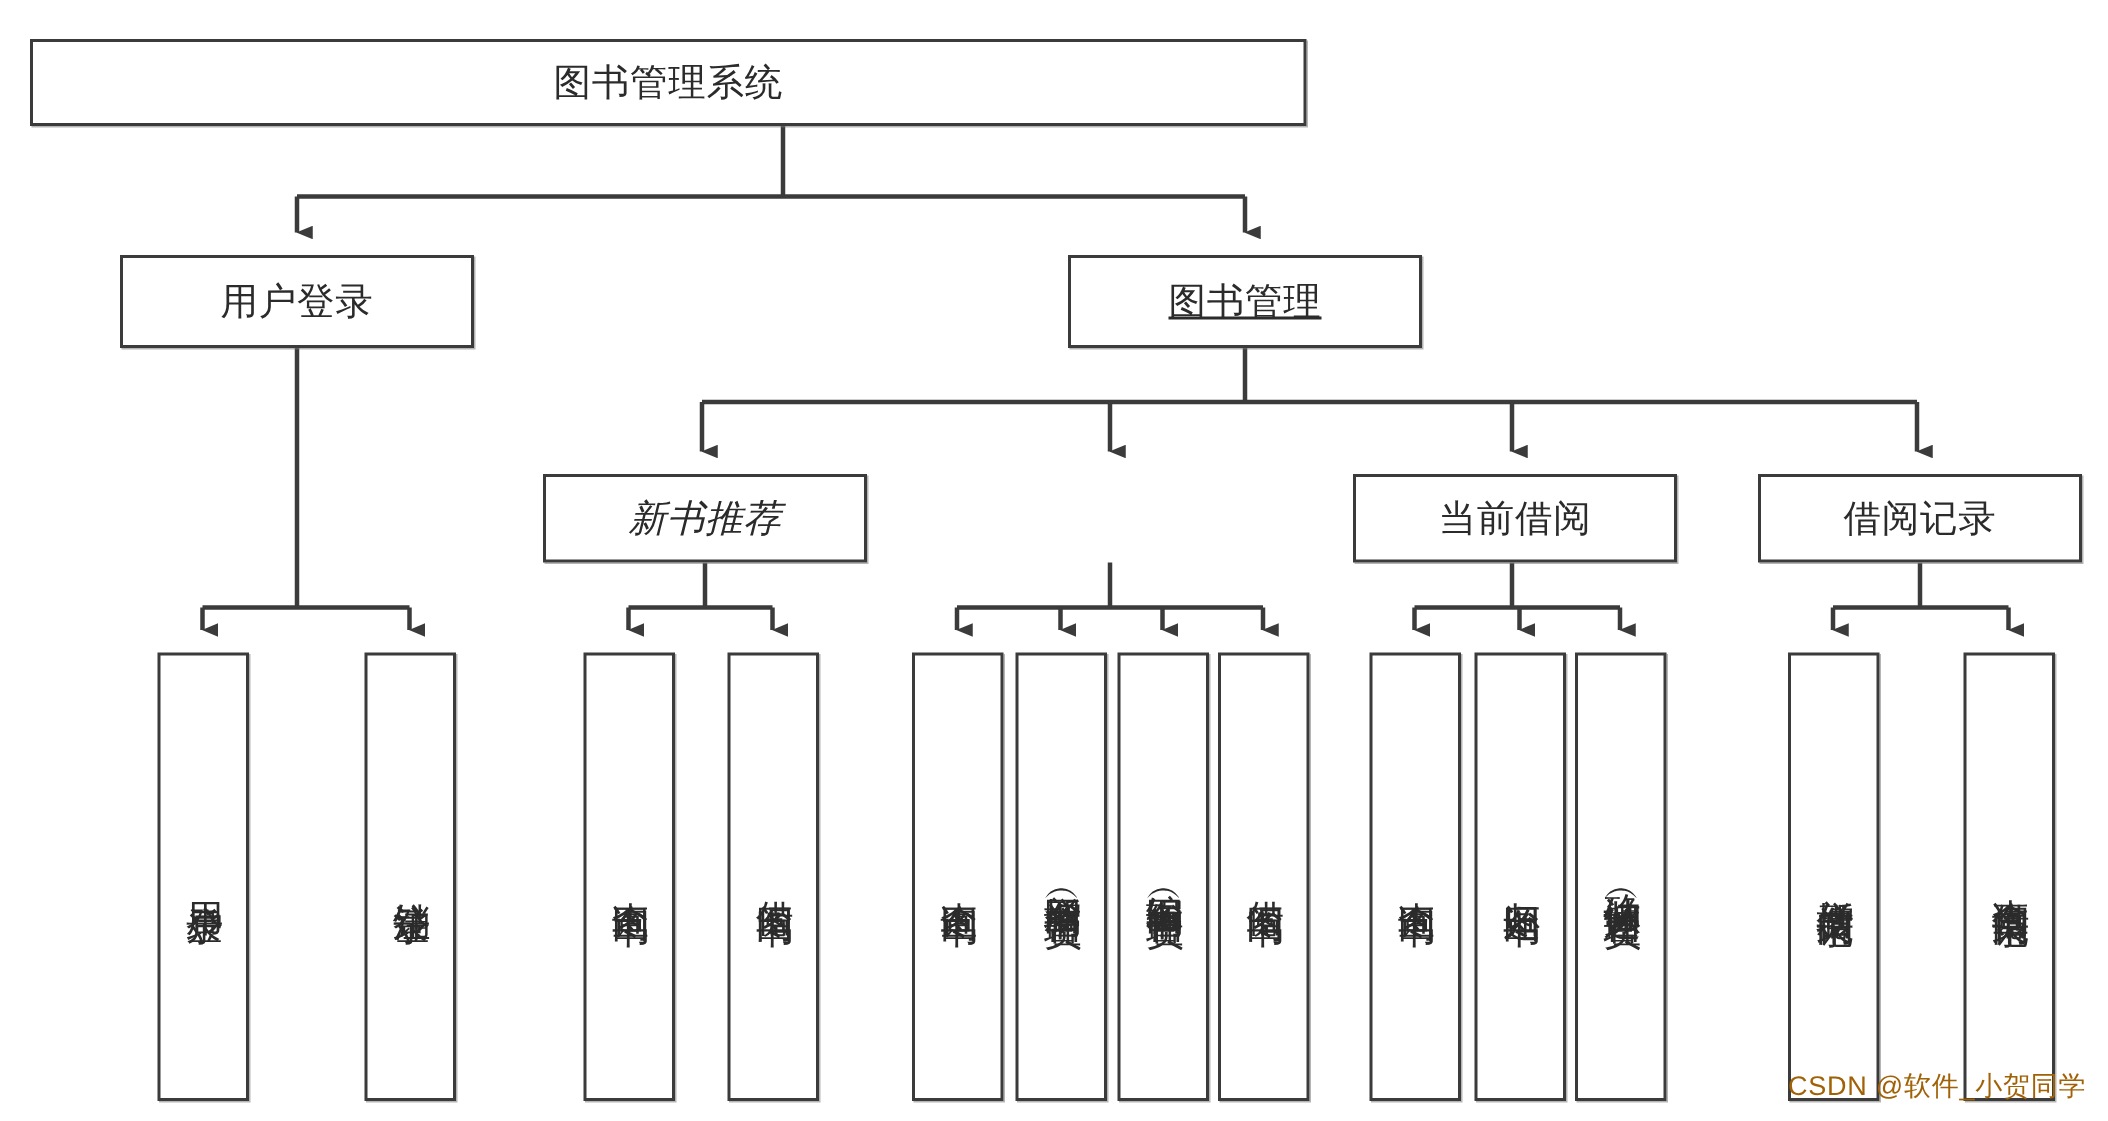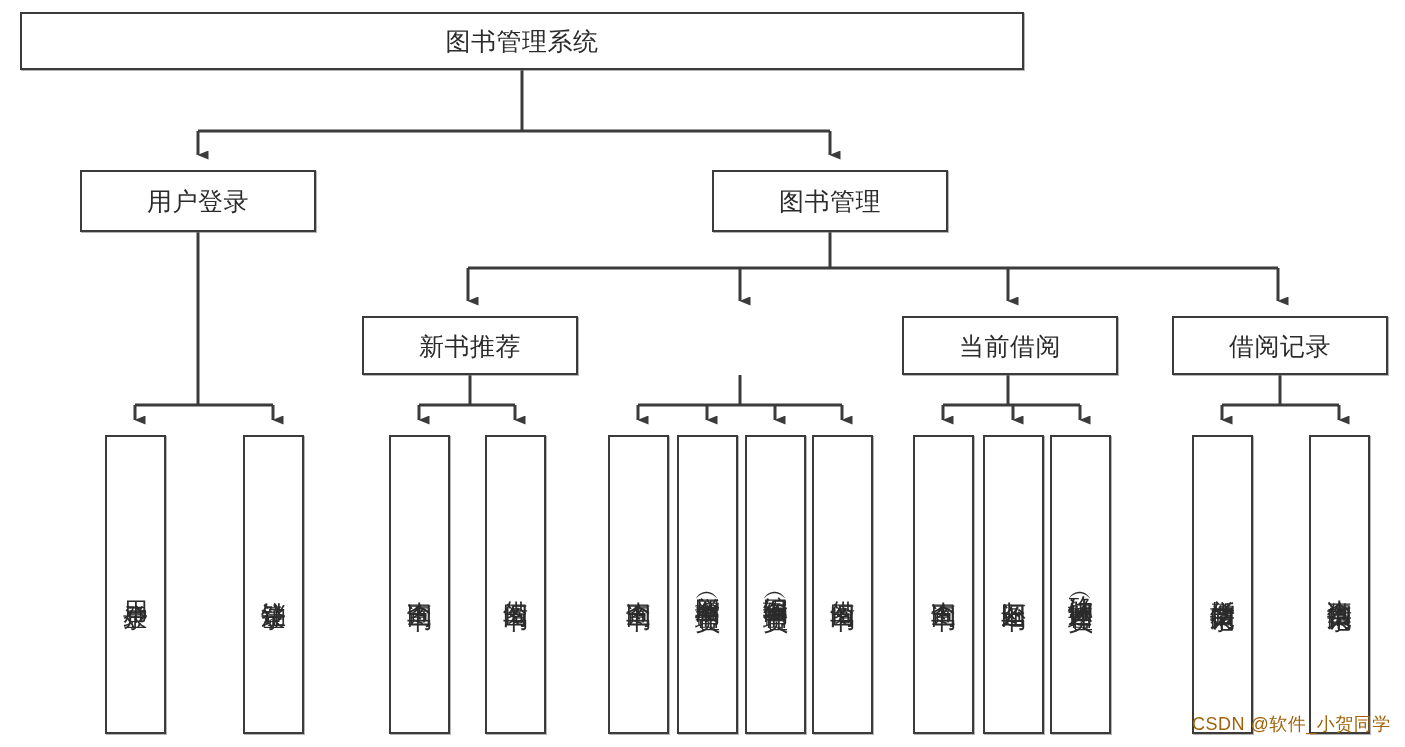--- a/index.html
+++ b/index.html
@@ -119,32 +119,32 @@
       <path d="M 1013,405 L 1013,420" marker-end="url(#arrowhead)"></path>
       <path d="M 1080,405 L 1080,420" marker-end="url(#arrowhead)"></path>
 
       <path d="M 1280,375 L 1280,405"></path>
       <path d="M 1222,405 L 1339,405"></path>
       <path d="M 1222,405 L 1222,420" marker-end="url(#arrowhead)"></path>
       <path d="M 1339,405 L 1339,420" marker-end="url(#arrowhead)"></path>
     </g>
   </svg>
 
-  <div class="node root horizontal" style="left:20px; top:12px; width:1004px; height:58px;">
+  <div class="node root horizontal" style="left:20px; top:26px; width:851px; height:58px;">
     <span class="label">图书管理系统</span>
   </div>
 
   <div class="node horizontal" style="left:80px; top:170px; width:236px; height:62px;">
     <span class="label">用户登录</span>
   </div>
-  <div class="node horizontal" style="left:712px; top:170px; width:236px; height:62px;">
+  <div class="node horizontal" style="left:712px; top:170px; width:236px; height:62px;text-decoration:underline;">
     <span class="label">图书管理</span>
   </div>
 
-  <div class="node horizontal" style="left:362px; top:316px; width:216px; height:59px;">
+  <div class="node horizontal" style="left:362px; top:316px; width:216px; height:59px;font-style:italic;">
     <span class="label">新书推荐</span>
   </div>
   <div class="node horizontal" style="left:1172px; top:316px; width:216px; height:59px;">
     <span class="label">借阅记录</span>
   </div>
   <div class="node horizontal" style="left:902px; top:316px; width:216px; height:59px;">
     <span class="label">当前借阅</span>
   </div>
 
   <div class="node vertical" style="left:105px; top:435px; width:61px; height:299px;">

